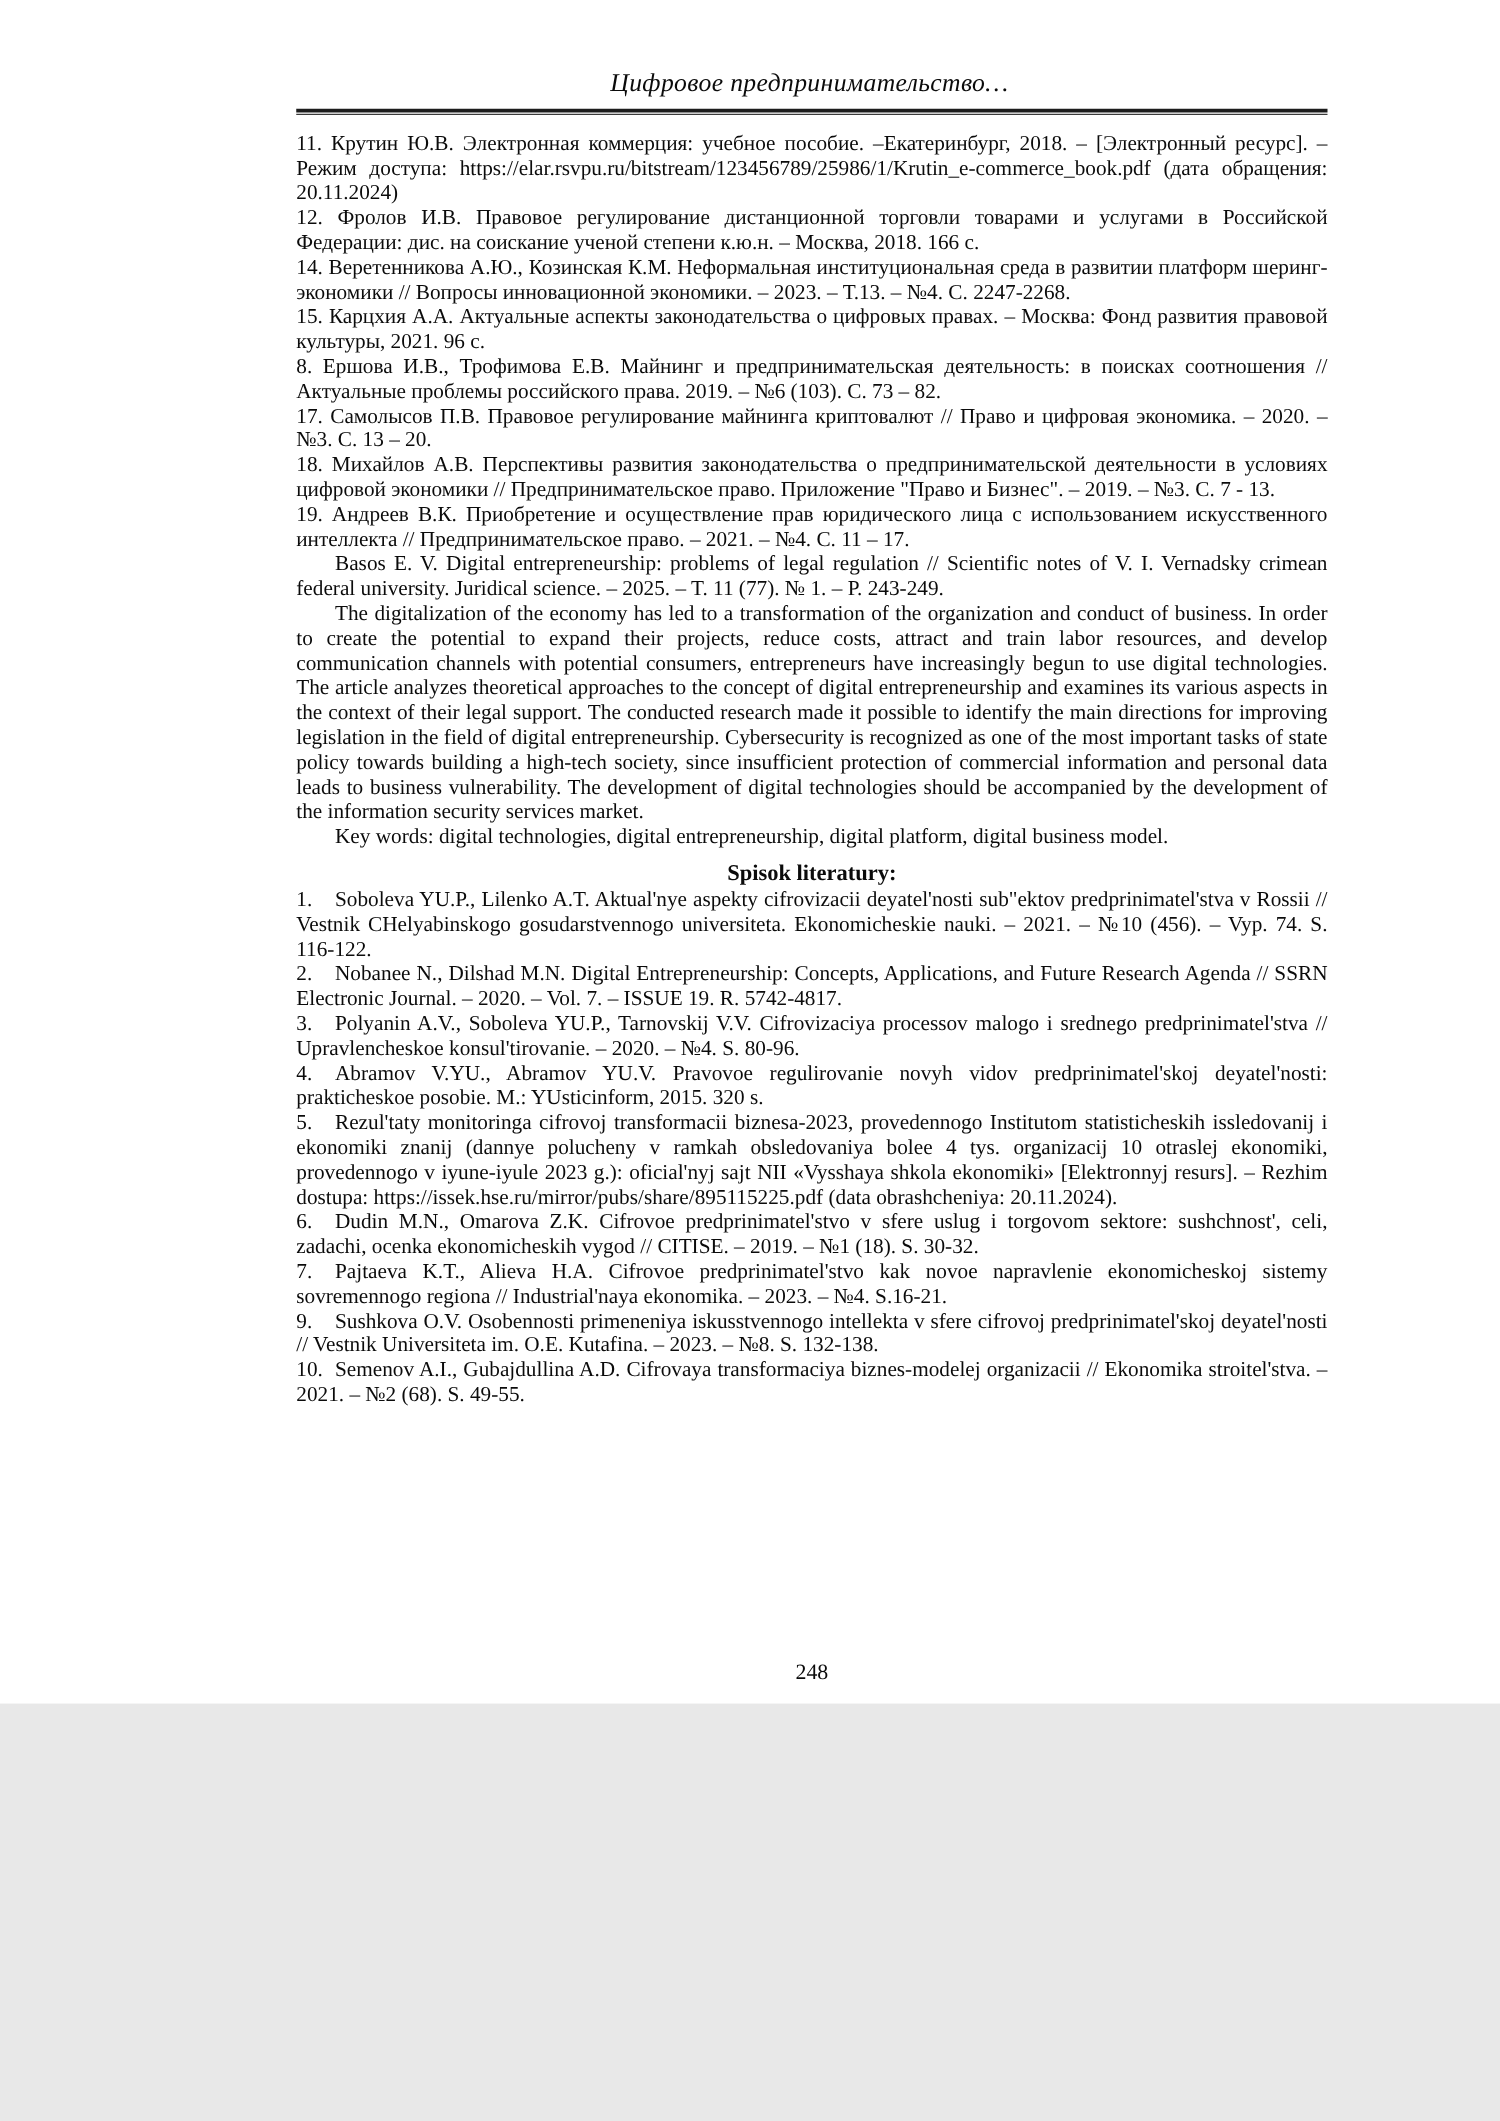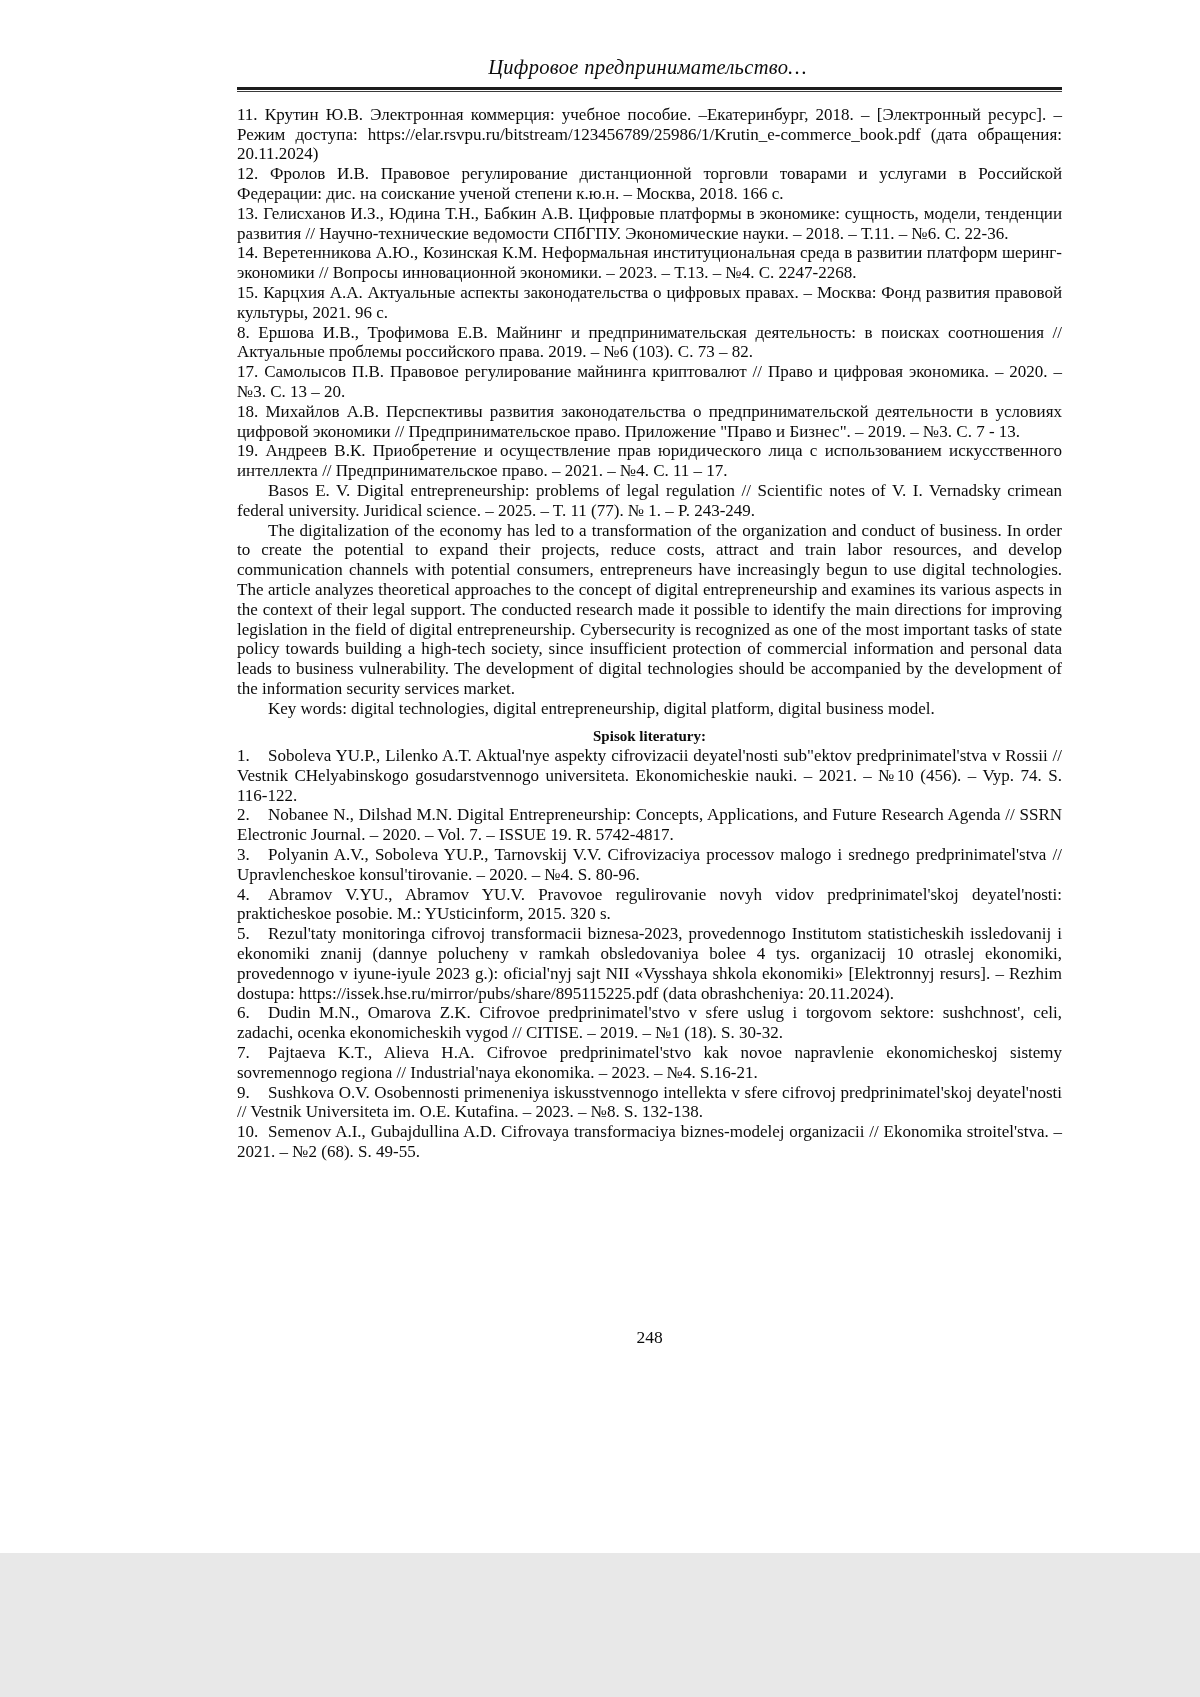--- a/index.html
+++ b/index.html
@@ -1,19 +1,19 @@
 <!DOCTYPE html>
 <html><head>
 <meta charset="utf-8">
 <style>
   html, body { margin: 0; padding: 0; background: #e8e8e8; }
   .page {
     position: relative;
     width: 1200px;
-    height: 1553px;
+    height: 1363px;
     margin: 0 auto;
     background: #ffffff;
     box-sizing: border-box;
     padding: 56px 138px 0 237px;
     font-family: "Liberation Serif", "DejaVu Serif", serif;
     font-size: 17px;
     line-height: 1.165;
     color: #0b0b0b;
     overflow: hidden;
   }
@@ -30,21 +30,21 @@
     border-top: 3px solid #1c1c1c;
     border-bottom: 1px solid #3a3a3a;
   }
   .body-text { margin-top: 13px; }
   p.ref, p.para { margin: 0; text-align: justify; }
   .citation { margin-top: 19px; text-indent: 31px; }
   .indent { text-indent: 31px; }
   .spisok-heading {
     text-align: center;
     font-weight: bold;
-    font-size: 15px;
+    font-size: 18px;
     margin: 9px 0 1px 0;
   }
   .ref-tr .num { display: inline-block; min-width: 31px; }
   b { font-weight: normal; }
   .page-number {
     position: absolute;
     top: 1327px;
     left: 237px;
     width: 825px;
     text-align: center;
@@ -59,21 +59,20 @@
   <header>
     <div class="running-title">Цифровое предпринимательство…</div>
     <div class="header-rule"></div>
   </header>
 
   <main class="body-text">
 
     <section>
       <p class="ref"><span>11.</span> <span>Крутин Ю.В. Электронная коммерция: учебное пособие. –Екатеринбург, 2018. – [Электронный ресурс]. – Режим доступа: https://elar.rsvpu.ru/bitstream/123456789/25986/1/Krutin_e-commerce_book.pdf (дата обращения: 20.11.2024)</span></p>
       <p class="ref"><span>12.</span> <span>Фролов И.В. Правовое регулирование дистанционной торговли товарами и услугами в Российской Федерации: дис. на соискание ученой степени к.ю.н. – Москва, 2018. 166 с.</span></p>
-      <p class="ref"><span>13.</span> <span>Гелисханов И.З., Юдина Т.Н., Бабкин А.В. Цифровые платформы в экономике: сущность, модели, тенденции развития // Научно-технические ведомости СПбГПУ. Экономические науки. – 2018. – Т.11. – №6. С. 22-36.</span></p>
       <p class="ref"><span>14.</span> <span>Веретенникова А.Ю., Козинская К.М. Неформальная институциональная среда в развитии плат­форм шеринг-экономики // Вопросы инновационной экономики. – 2023. – Т.13. – №4. С. 2247-2268.</span></p>
       <p class="ref"><span>15.</span> <span>Карцхия А.А. Актуальные аспекты законодательства о цифровых правах. – Москва: Фонд развития правовой культуры, 2021. 96 с.</span></p>
       <p class="ref"><span>8.</span> <span>Ершова И.В., Трофимова Е.В. Майнинг и предпринимательская деятельность: в поисках соотно­шения // Актуальные проблемы российского права. 2019. – №6 (103). С. 73 – 82.</span></p>
       <p class="ref"><span>17.</span> <span>Самолысов П.В. Правовое регулирование майнинга криптовалют // Право и цифровая экономика. – 2020. – №3. С. 13 – 20.</span></p>
       <p class="ref"><span>18.</span> <span>Михайлов А.В. Перспективы развития законодательства о предпринимательской деятельности в условиях цифровой экономики // Предпринимательское право. Приложение "Право и Бизнес". – 2019. – №3. С. 7 - 13.</span></p>
       <p class="ref"><span>19.</span> <span>Андреев В.К. Приобретение и осуществление прав юридического лица с использованием искус­ственного интеллекта // Предпринимательское право. – 2021. – №4. С. 11 – 17.</span></p>
     </section>
 
     <p class="para citation"><b>Basos E. V. Digital entrepreneurship: problems of legal regulation //</b><span> Scientific notes of V. I. Vernadsky crimean federal university. Juridical science. – 2025. – T. 11 (77). № 1. – P. 243-249.</span></p>
 

